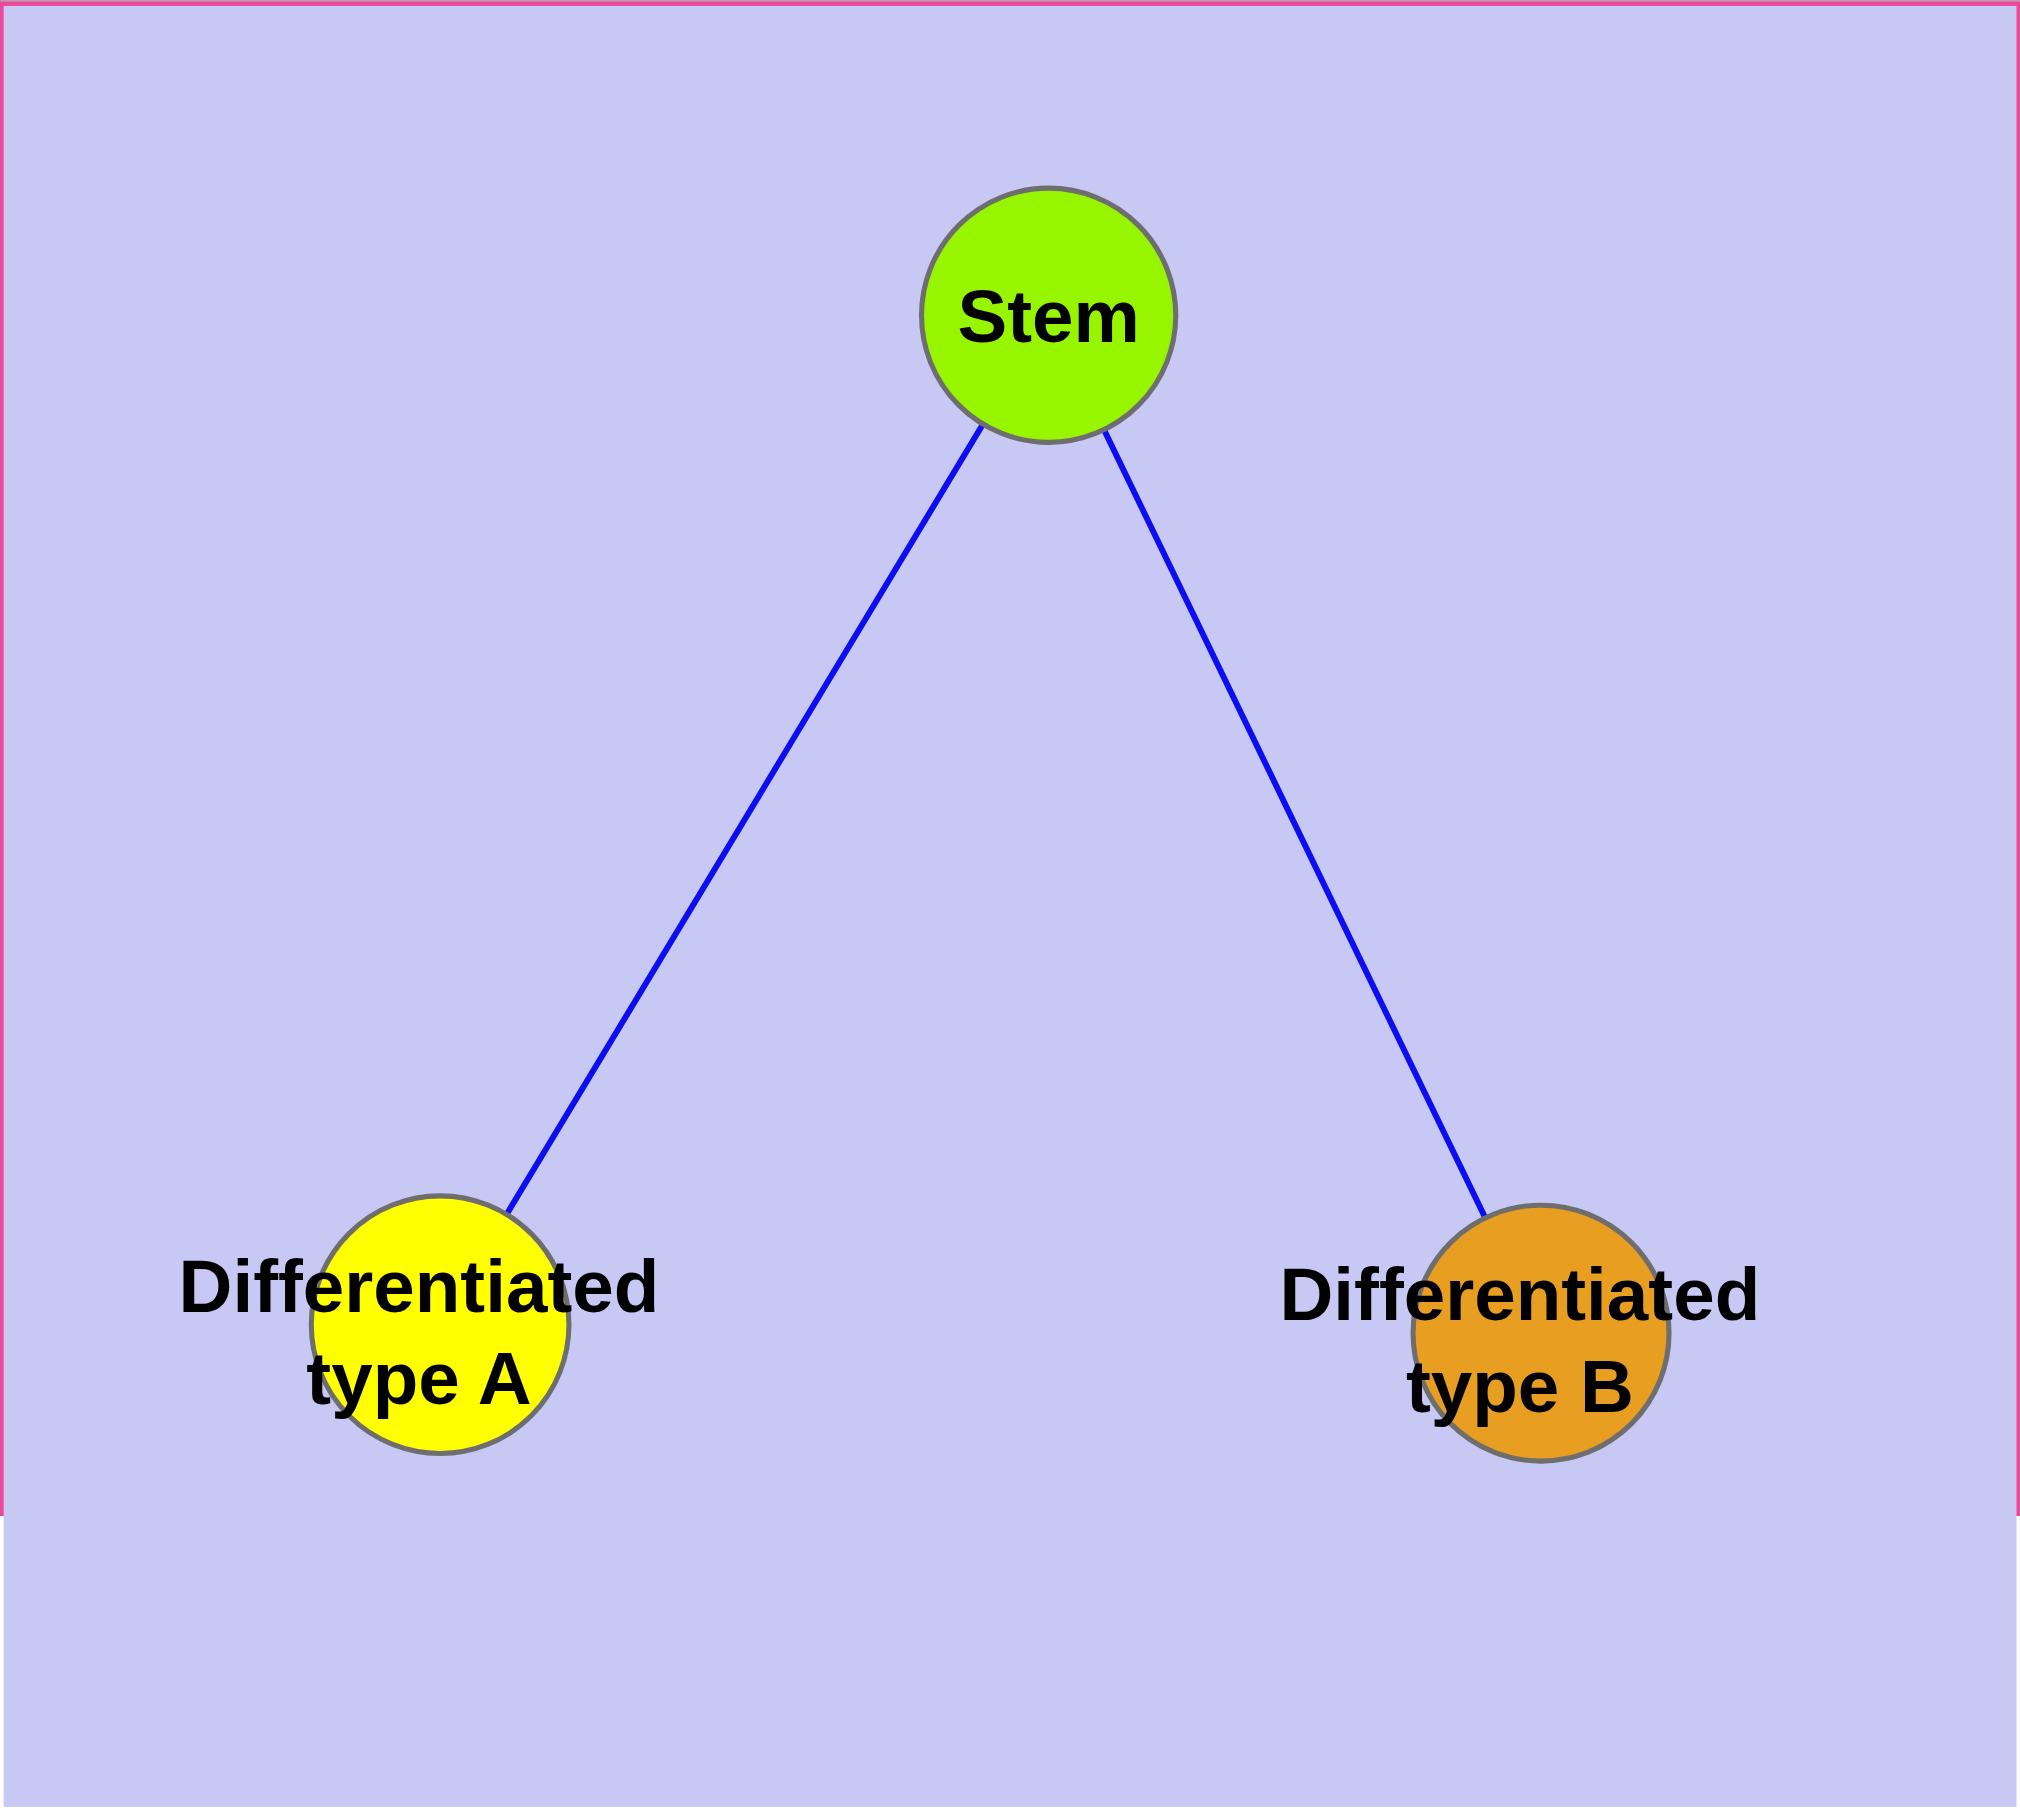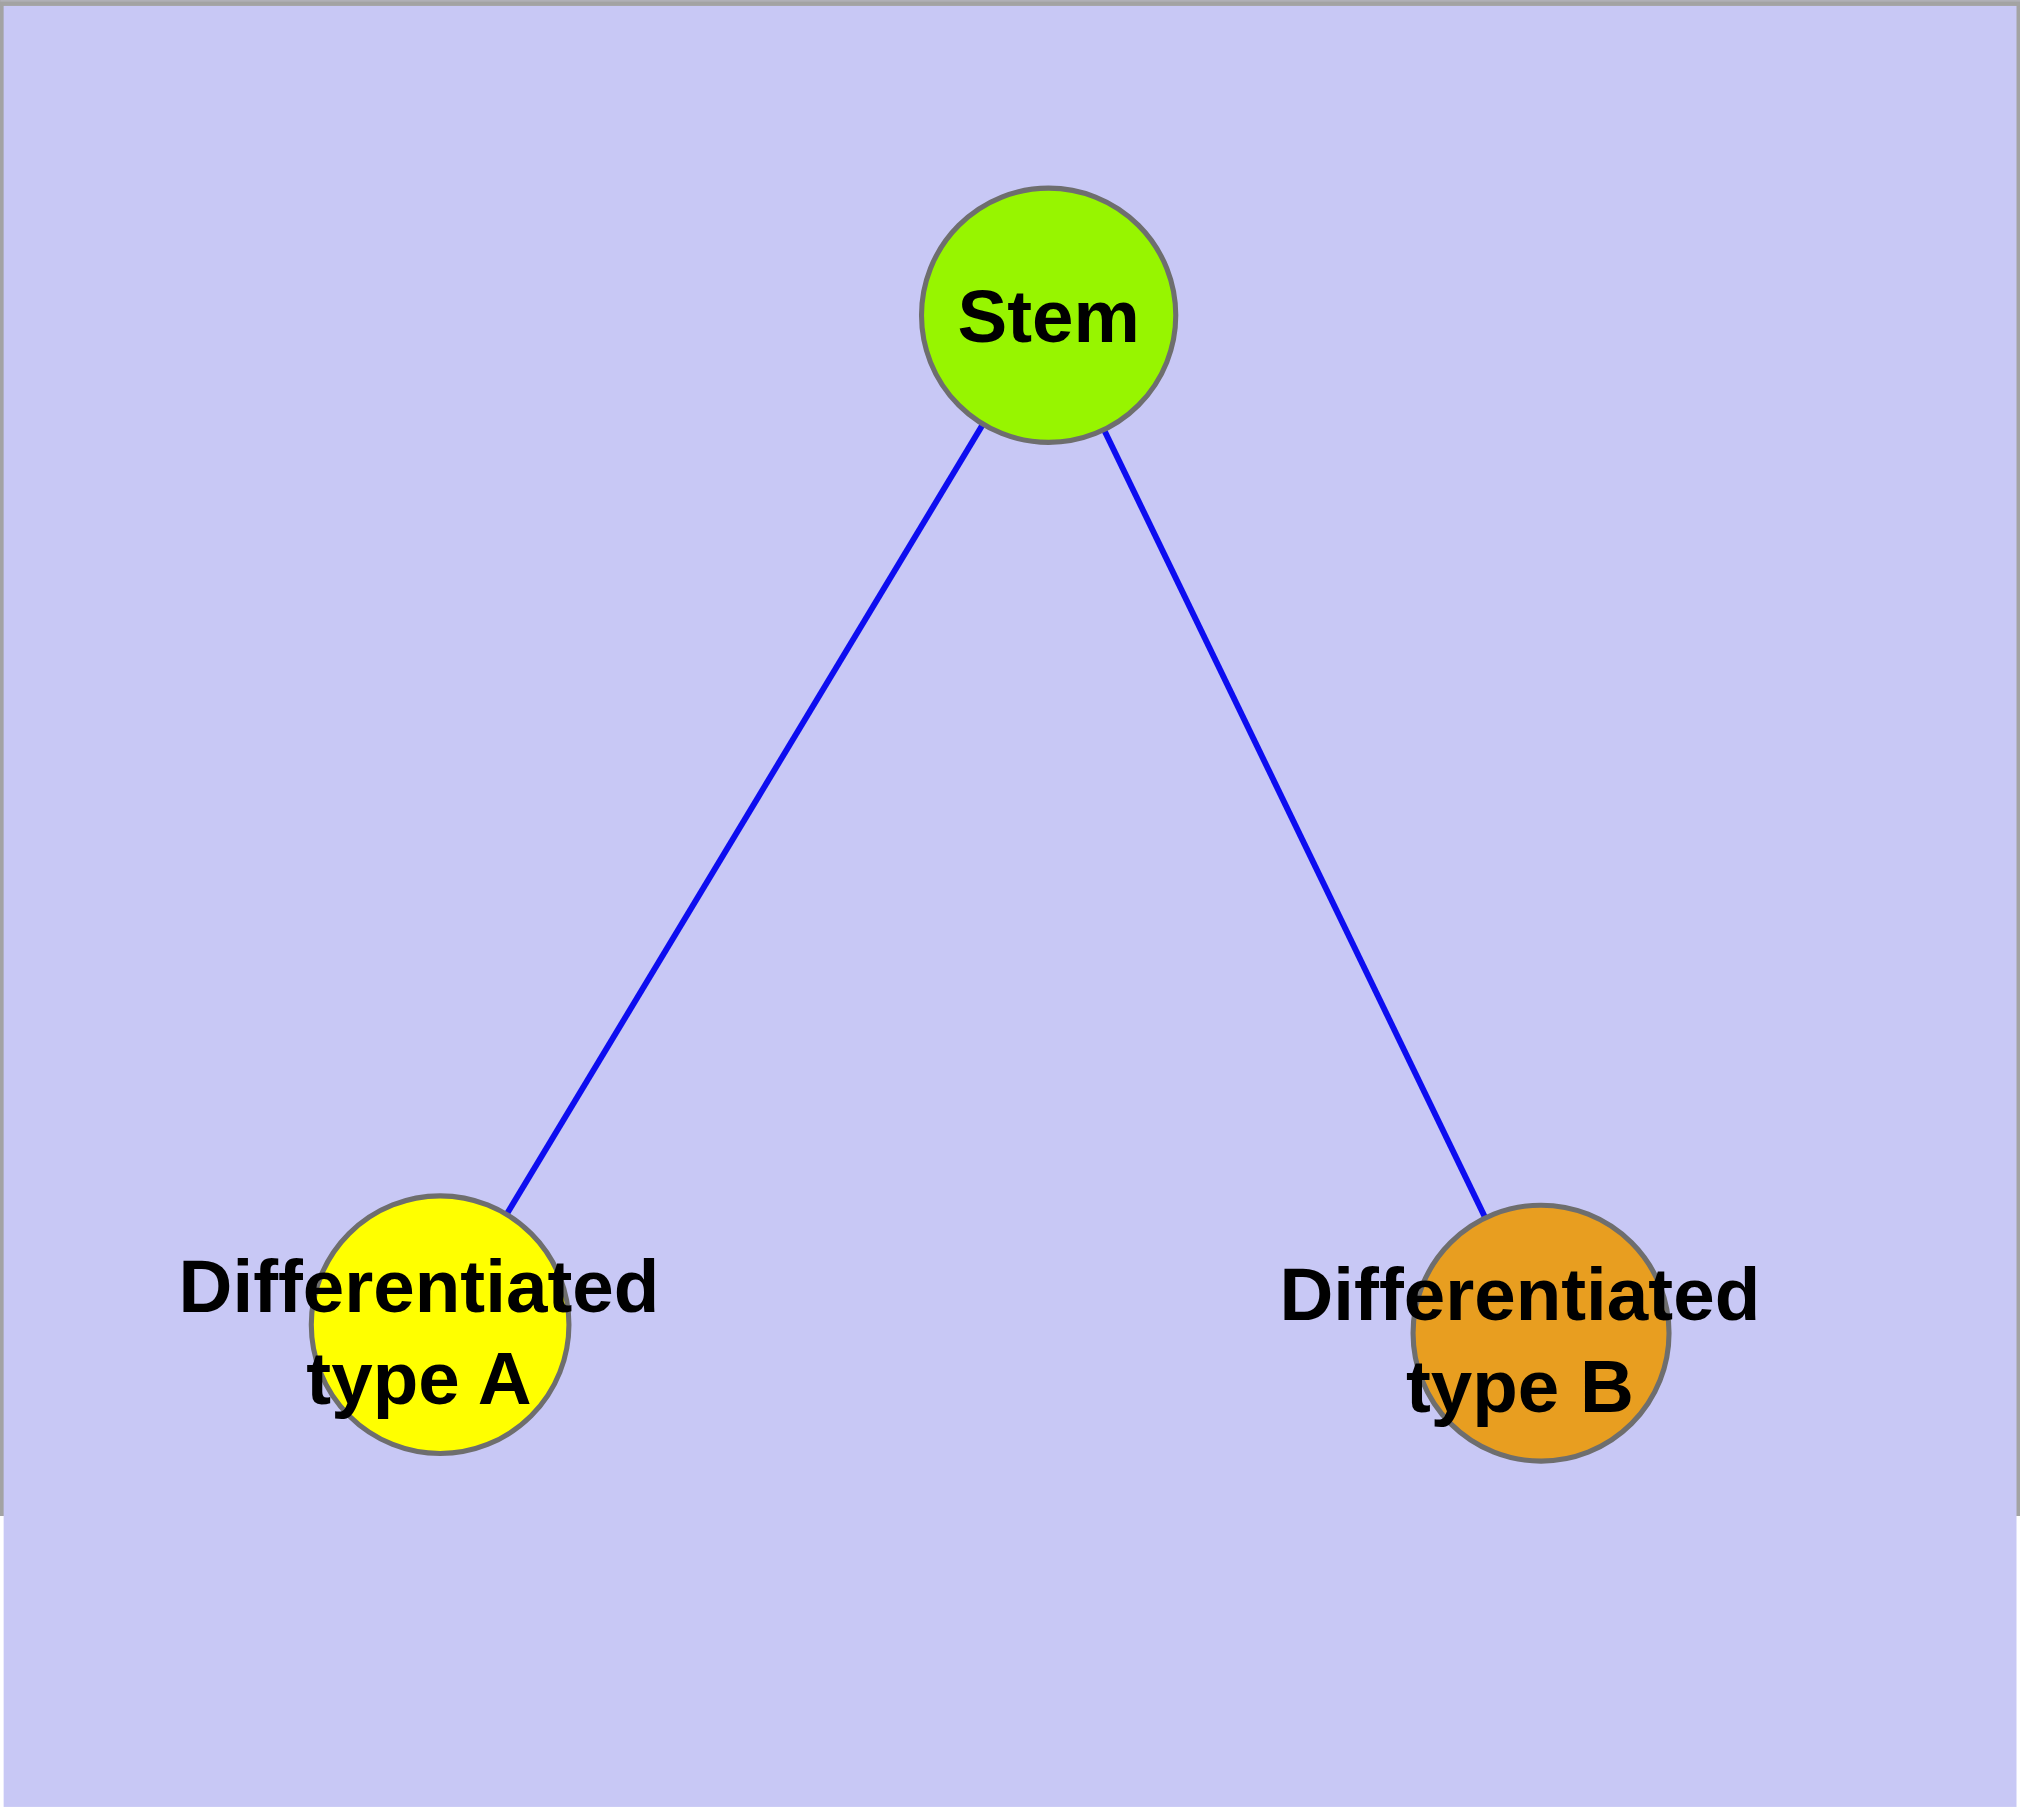--- a/index.html
+++ b/index.html
@@ -7,21 +7,21 @@
     padding: 0;
     background: #FFFFFF;
     width: 2021px;
     height: 1812px;
     overflow: hidden;
   }
   .stage {
     position: relative;
     width: 2021px;
     height: 1516px;
-    background: #a3a3a3;
+    background: #ec4899;
   }
   svg.graph {
     display: block;
     width: 2021px;
     height: 1812px;
   }
   text.node-label {
     font-family: "Liberation Sans", sans-serif;
     font-weight: 700;
     font-size: 88px;

